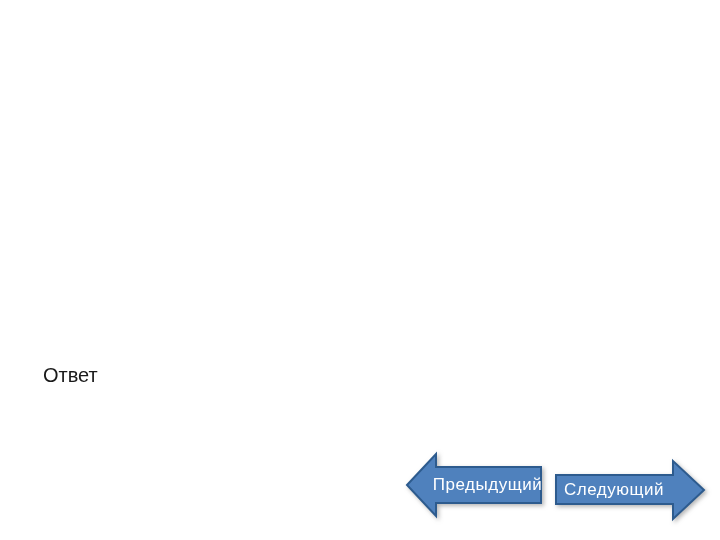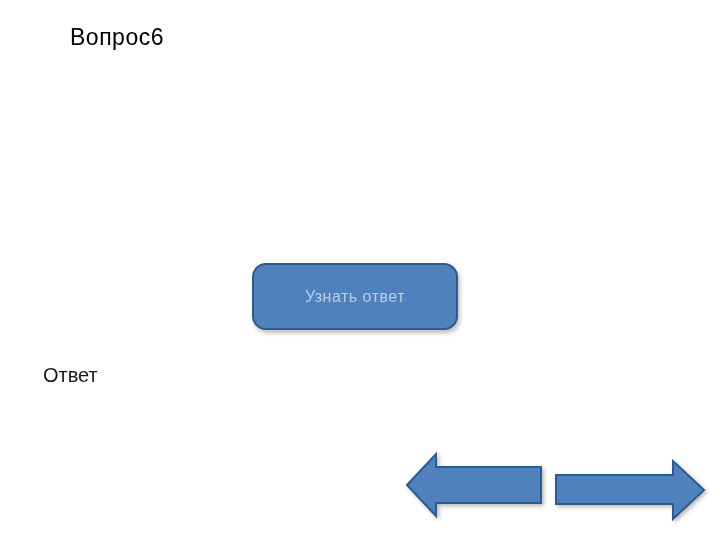--- a/index.html
+++ b/index.html
@@ -93,33 +93,31 @@
   .prev-button { left: 405px; top: 452px; width: 138px; height: 67px; }
   .prev-button .arrow-label { left: 29px; top: 15px; width: 107px; height: 36px; }
   .next-button { left: 555px; top: 459px; width: 151px; height: 62px; }
   .next-button .arrow-label { left: 0px; top: 16px; width: 118px; height: 30px; }
 </style>
 </head>
 <body>
 
 <div class="slide">
 
-  <div class="slide-title">Вопрос6</div>
 
-  <div class="reveal-answer-button">
-    <span class="button-label">Узнать ответ</span>
-  </div>
 
   <div class="answer-label">Ответ</div>
 
   <div class="nav-arrow prev-button">
     <svg width="138" height="67" viewBox="0 0 138 67">
       <polygon points="2,33 31,2 31,15 136,15 136,51 31,51 31,64"></polygon>
     </svg>
+    <span class="arrow-label">Предыдущий</span>
   </div>
 
   <div class="nav-arrow next-button">
     <svg width="151" height="62" viewBox="0 0 151 62">
       <polygon points="1,16 118,16 118,2 149,31 118,60 118,45 1,45"></polygon>
     </svg>
+    <span class="arrow-label">Следующий</span>
   </div>
 
 </div>
 
 </body></html>

